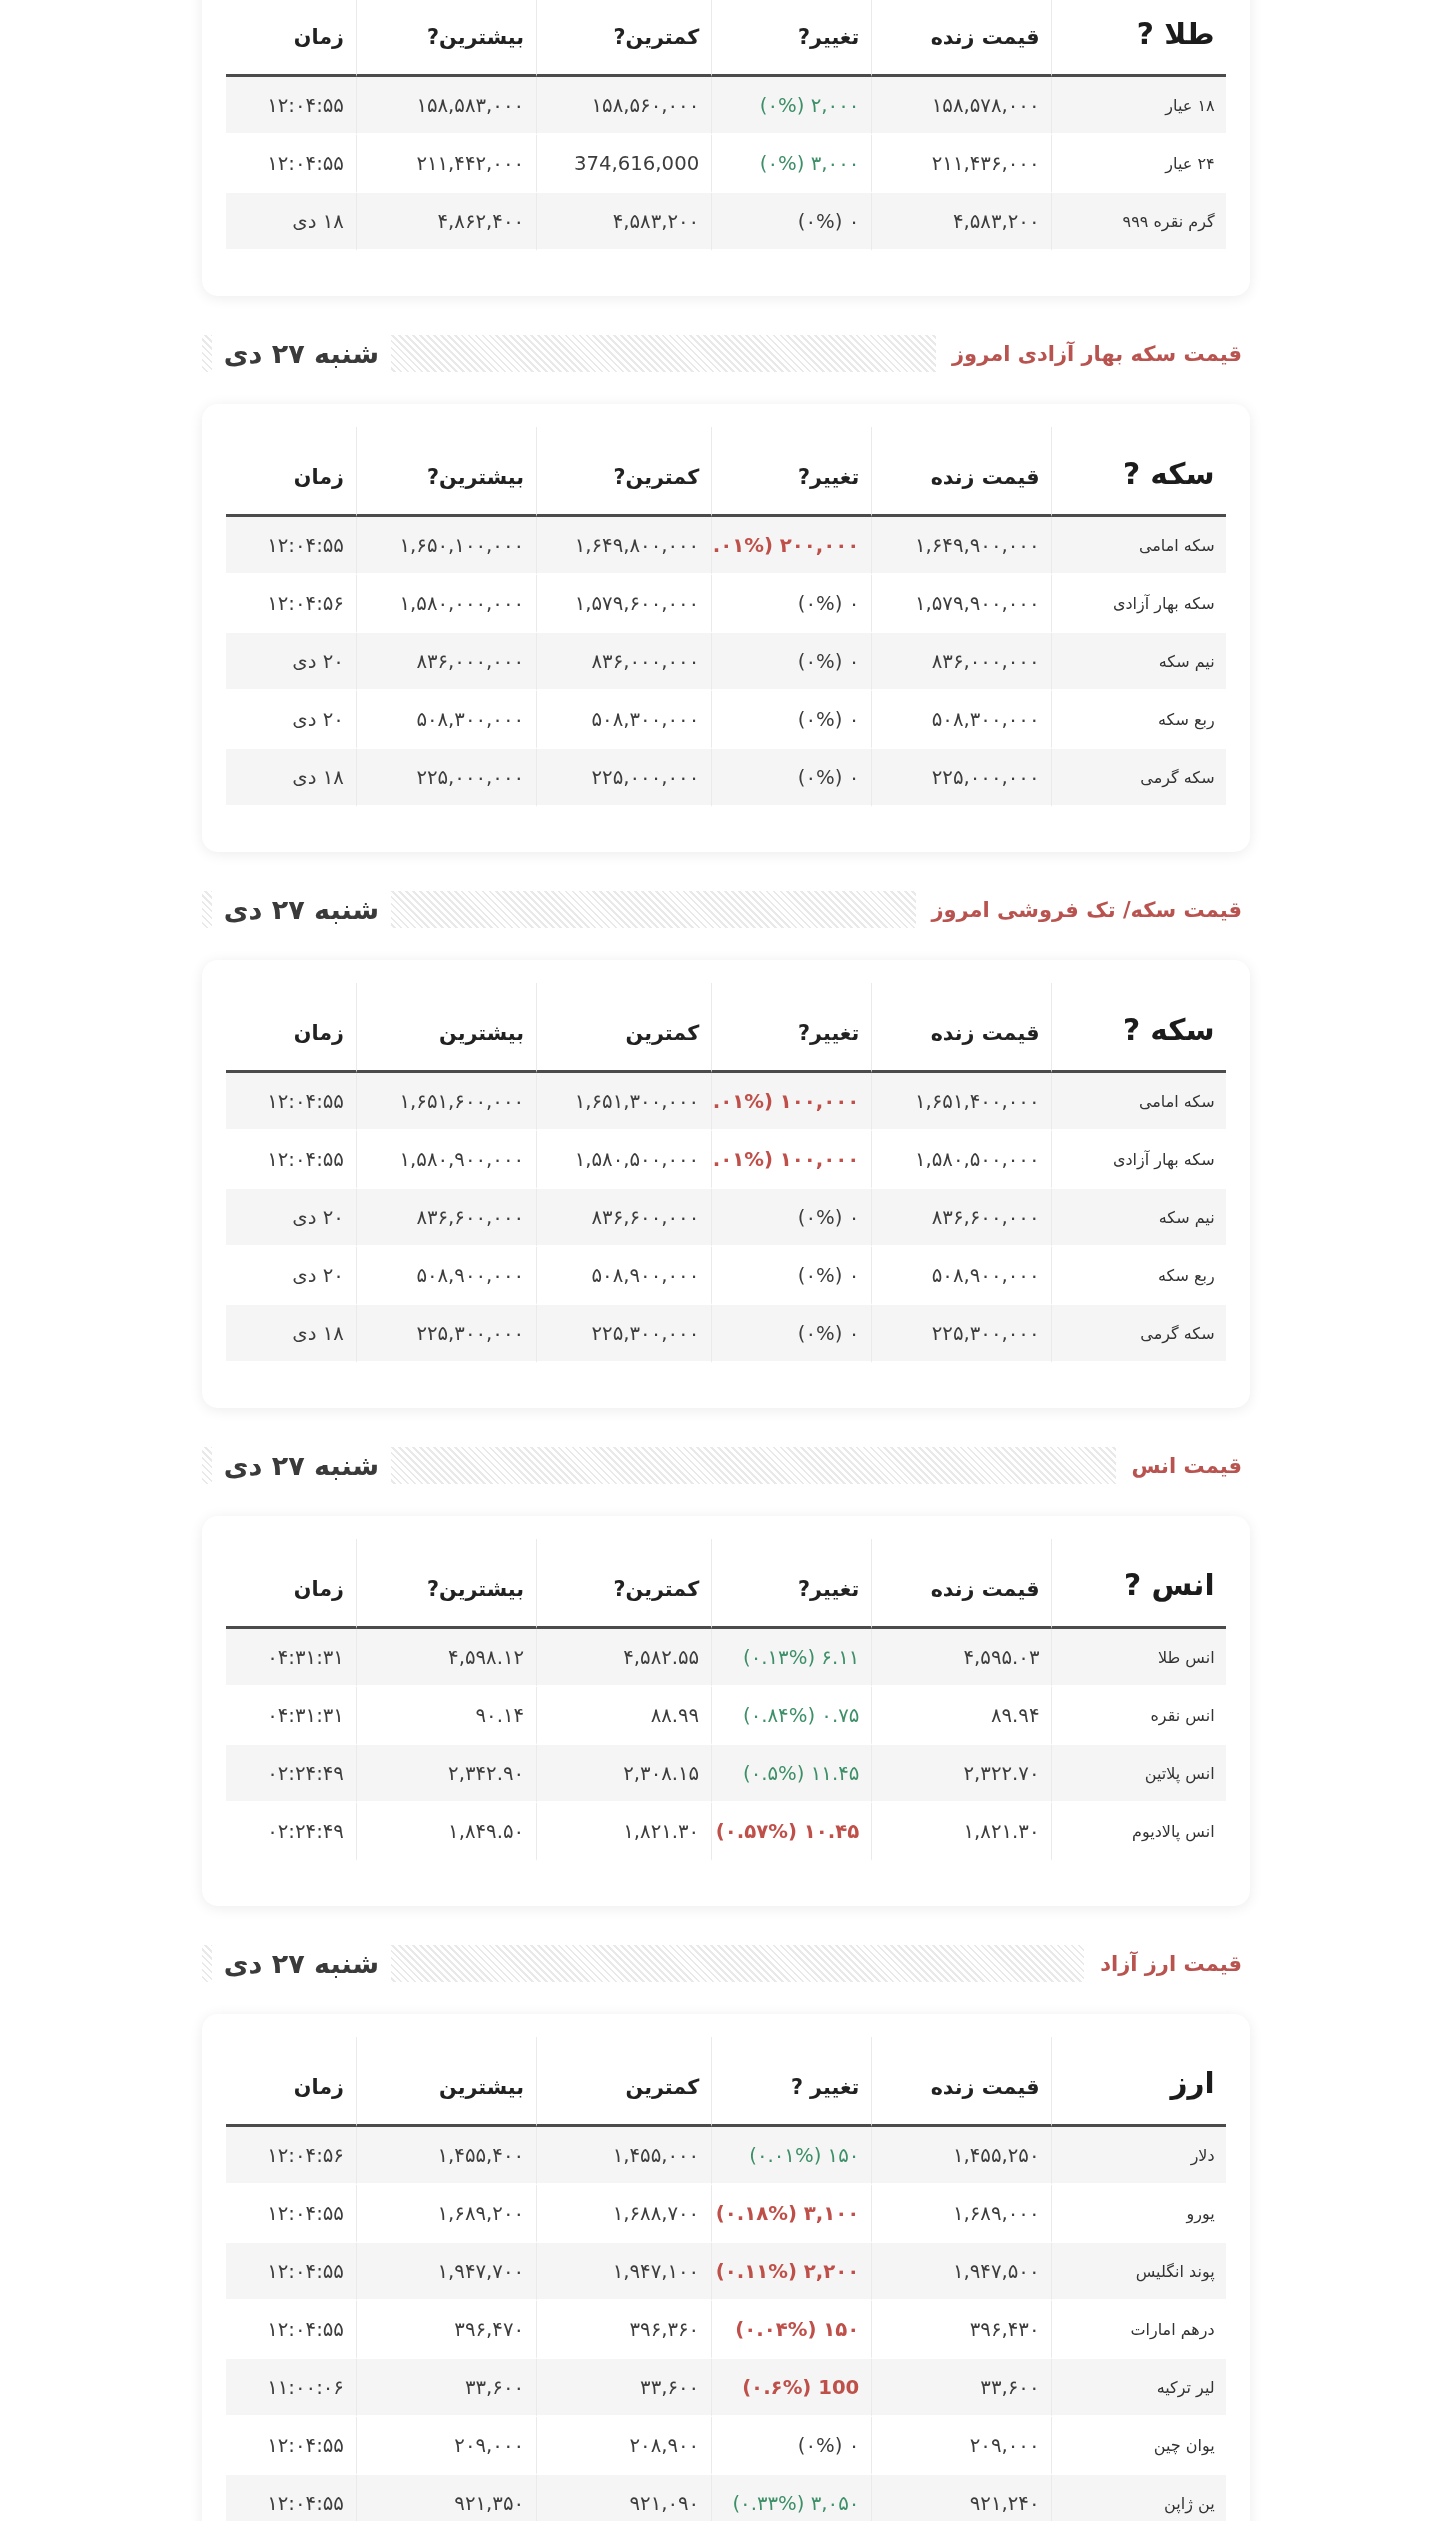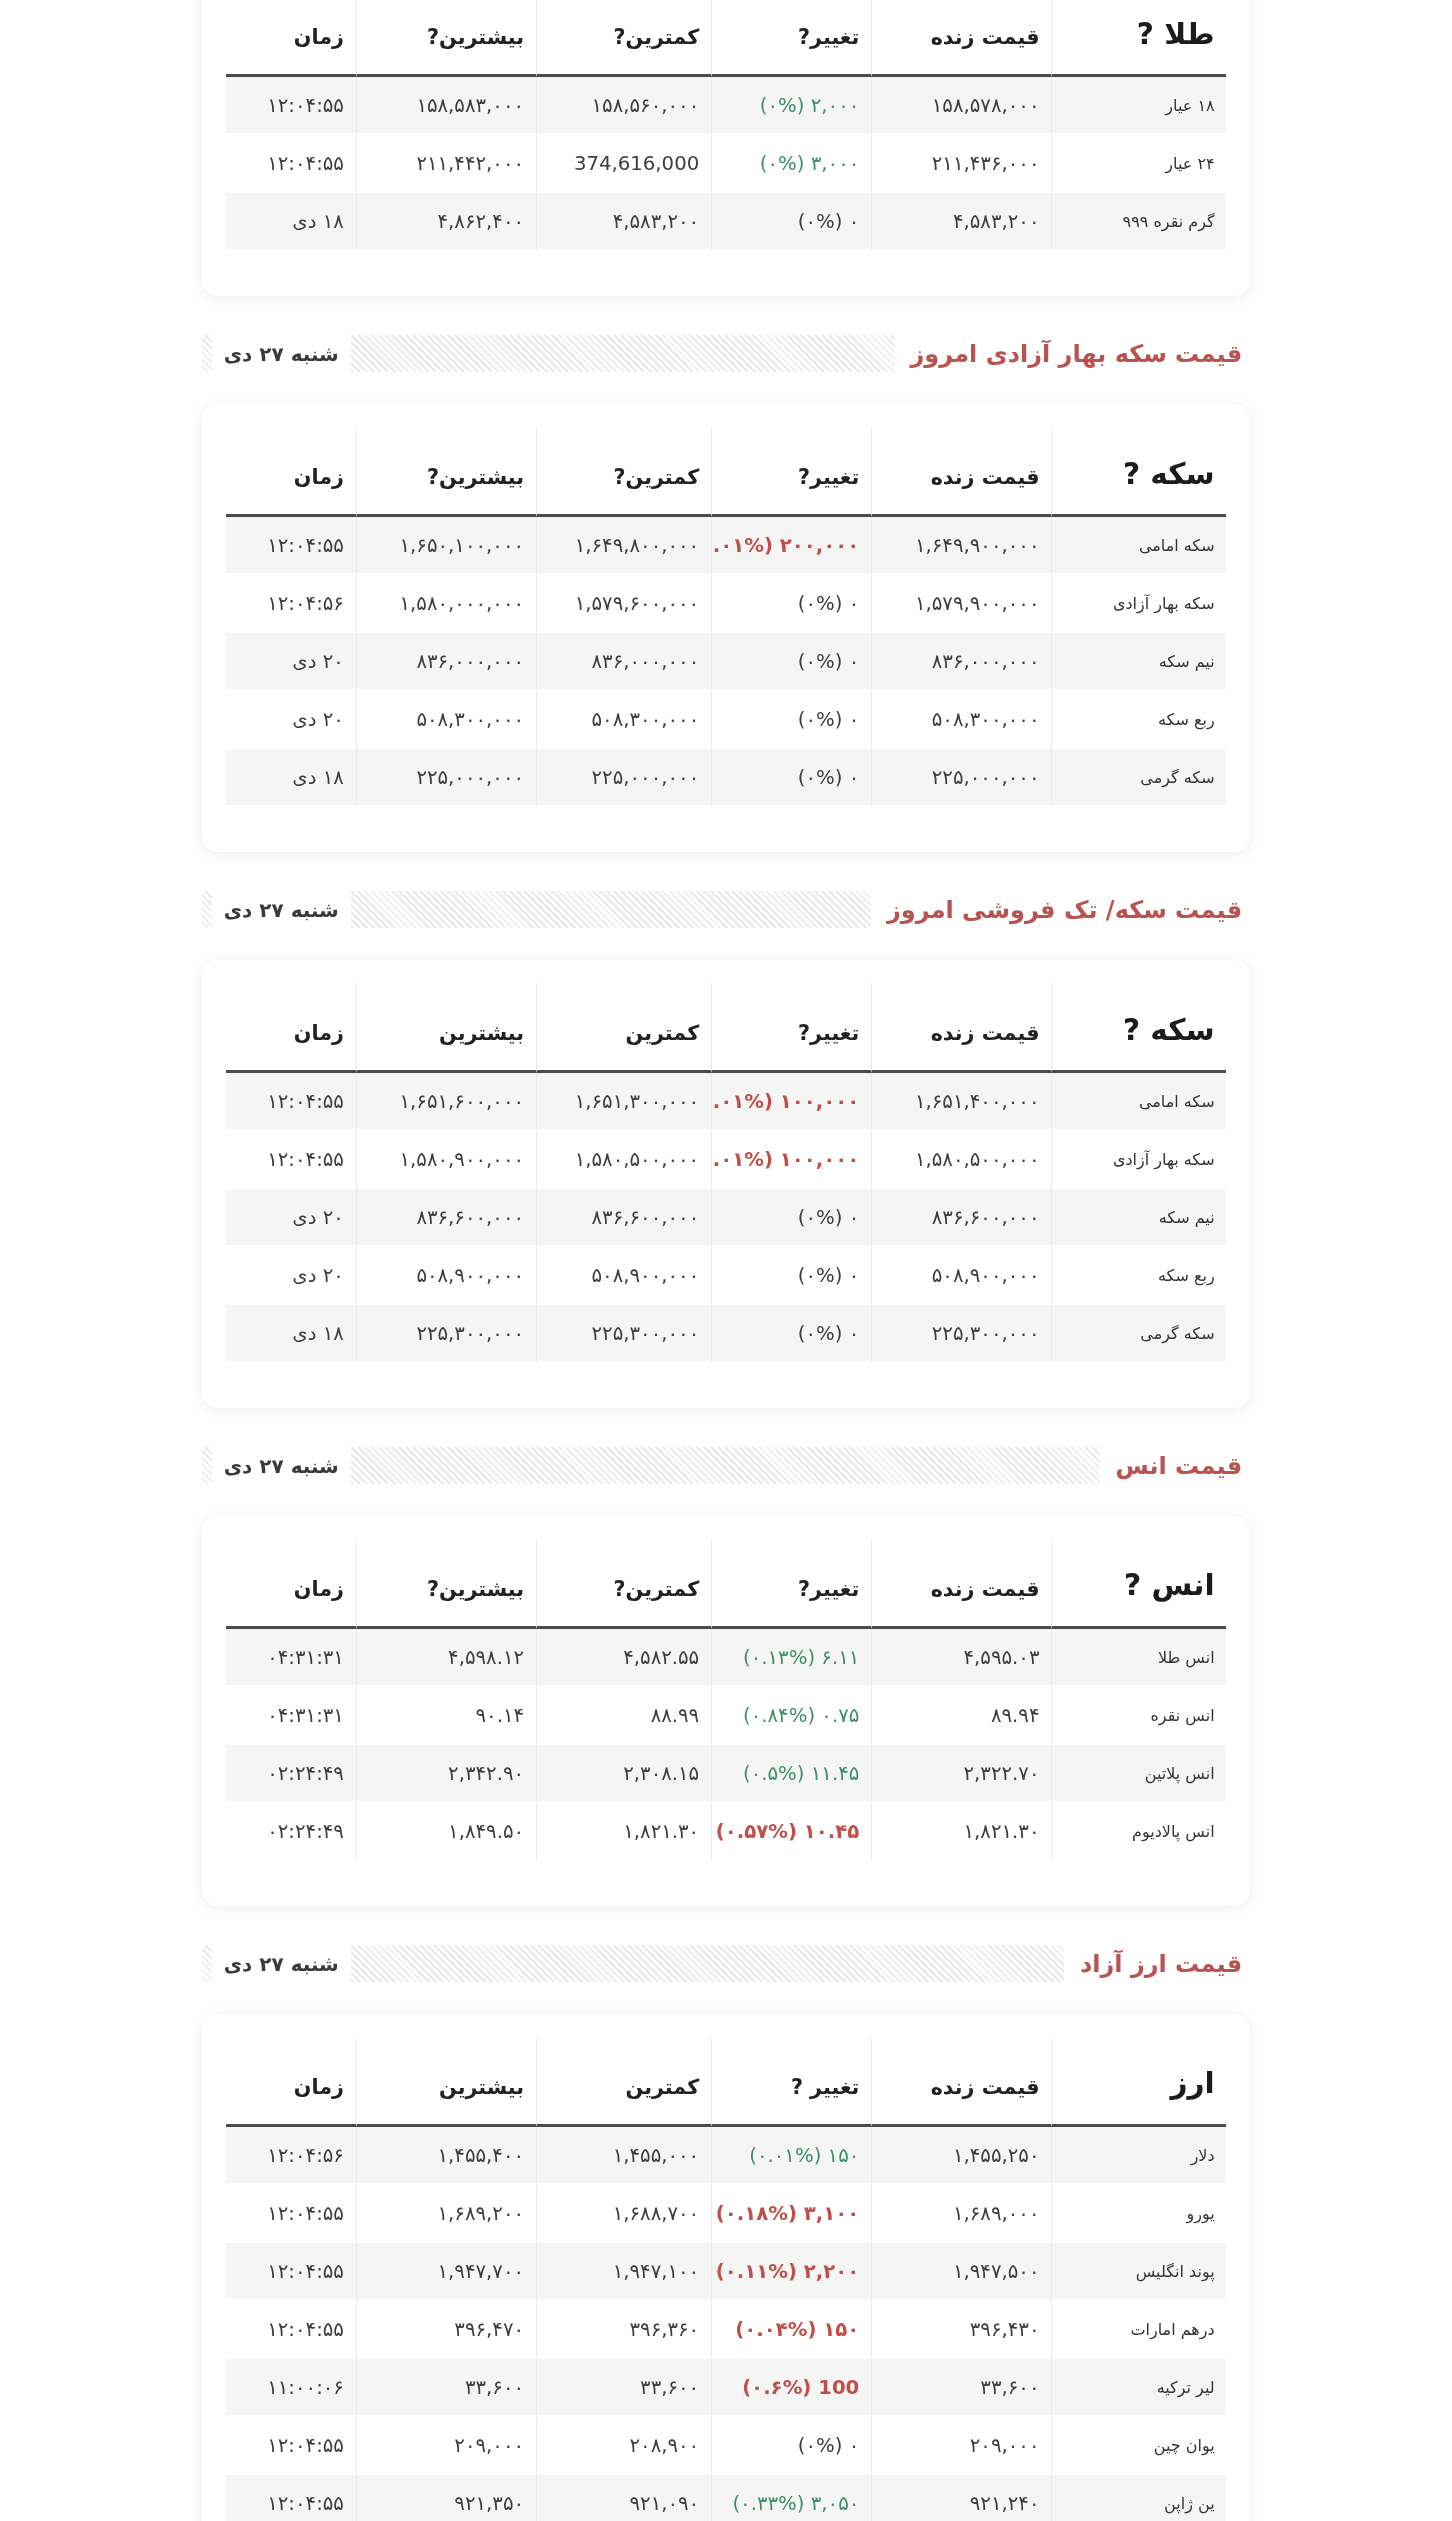--- a/index.html
+++ b/index.html
@@ -92,36 +92,36 @@
       #e9e9e9 3px, #e9e9e9 4.9px
     );
   }
   .strip-title {
     position: absolute;
     right: 0;
     top: 0;
     height: 100%;
     background: #ffffff;
     color: var(--section-title);
-    font-size: 24px;
+    font-size: 21px;
     font-weight: bold;
     display: flex;
     align-items: center;
     padding: 0 7.9px 0 15.8px;
     text-decoration: none;
     cursor: pointer;
   }
   .strip-date {
     position: absolute;
     left: 9.9px;
     top: 0;
     height: 100%;
     background: #ffffff;
     color: #3a3a3a;
-    font-size: 20px;
+    font-size: 27px;
     font-weight: bold;
     display: flex;
     align-items: center;
     padding: 0 11.8px;
   }
 </style>
 </head>
 <body style="--up: #3d8f68; --down: #bf4f49; --flat: #3d3d3d; --section-title: #b9534f;">
 
 <div class="container">

